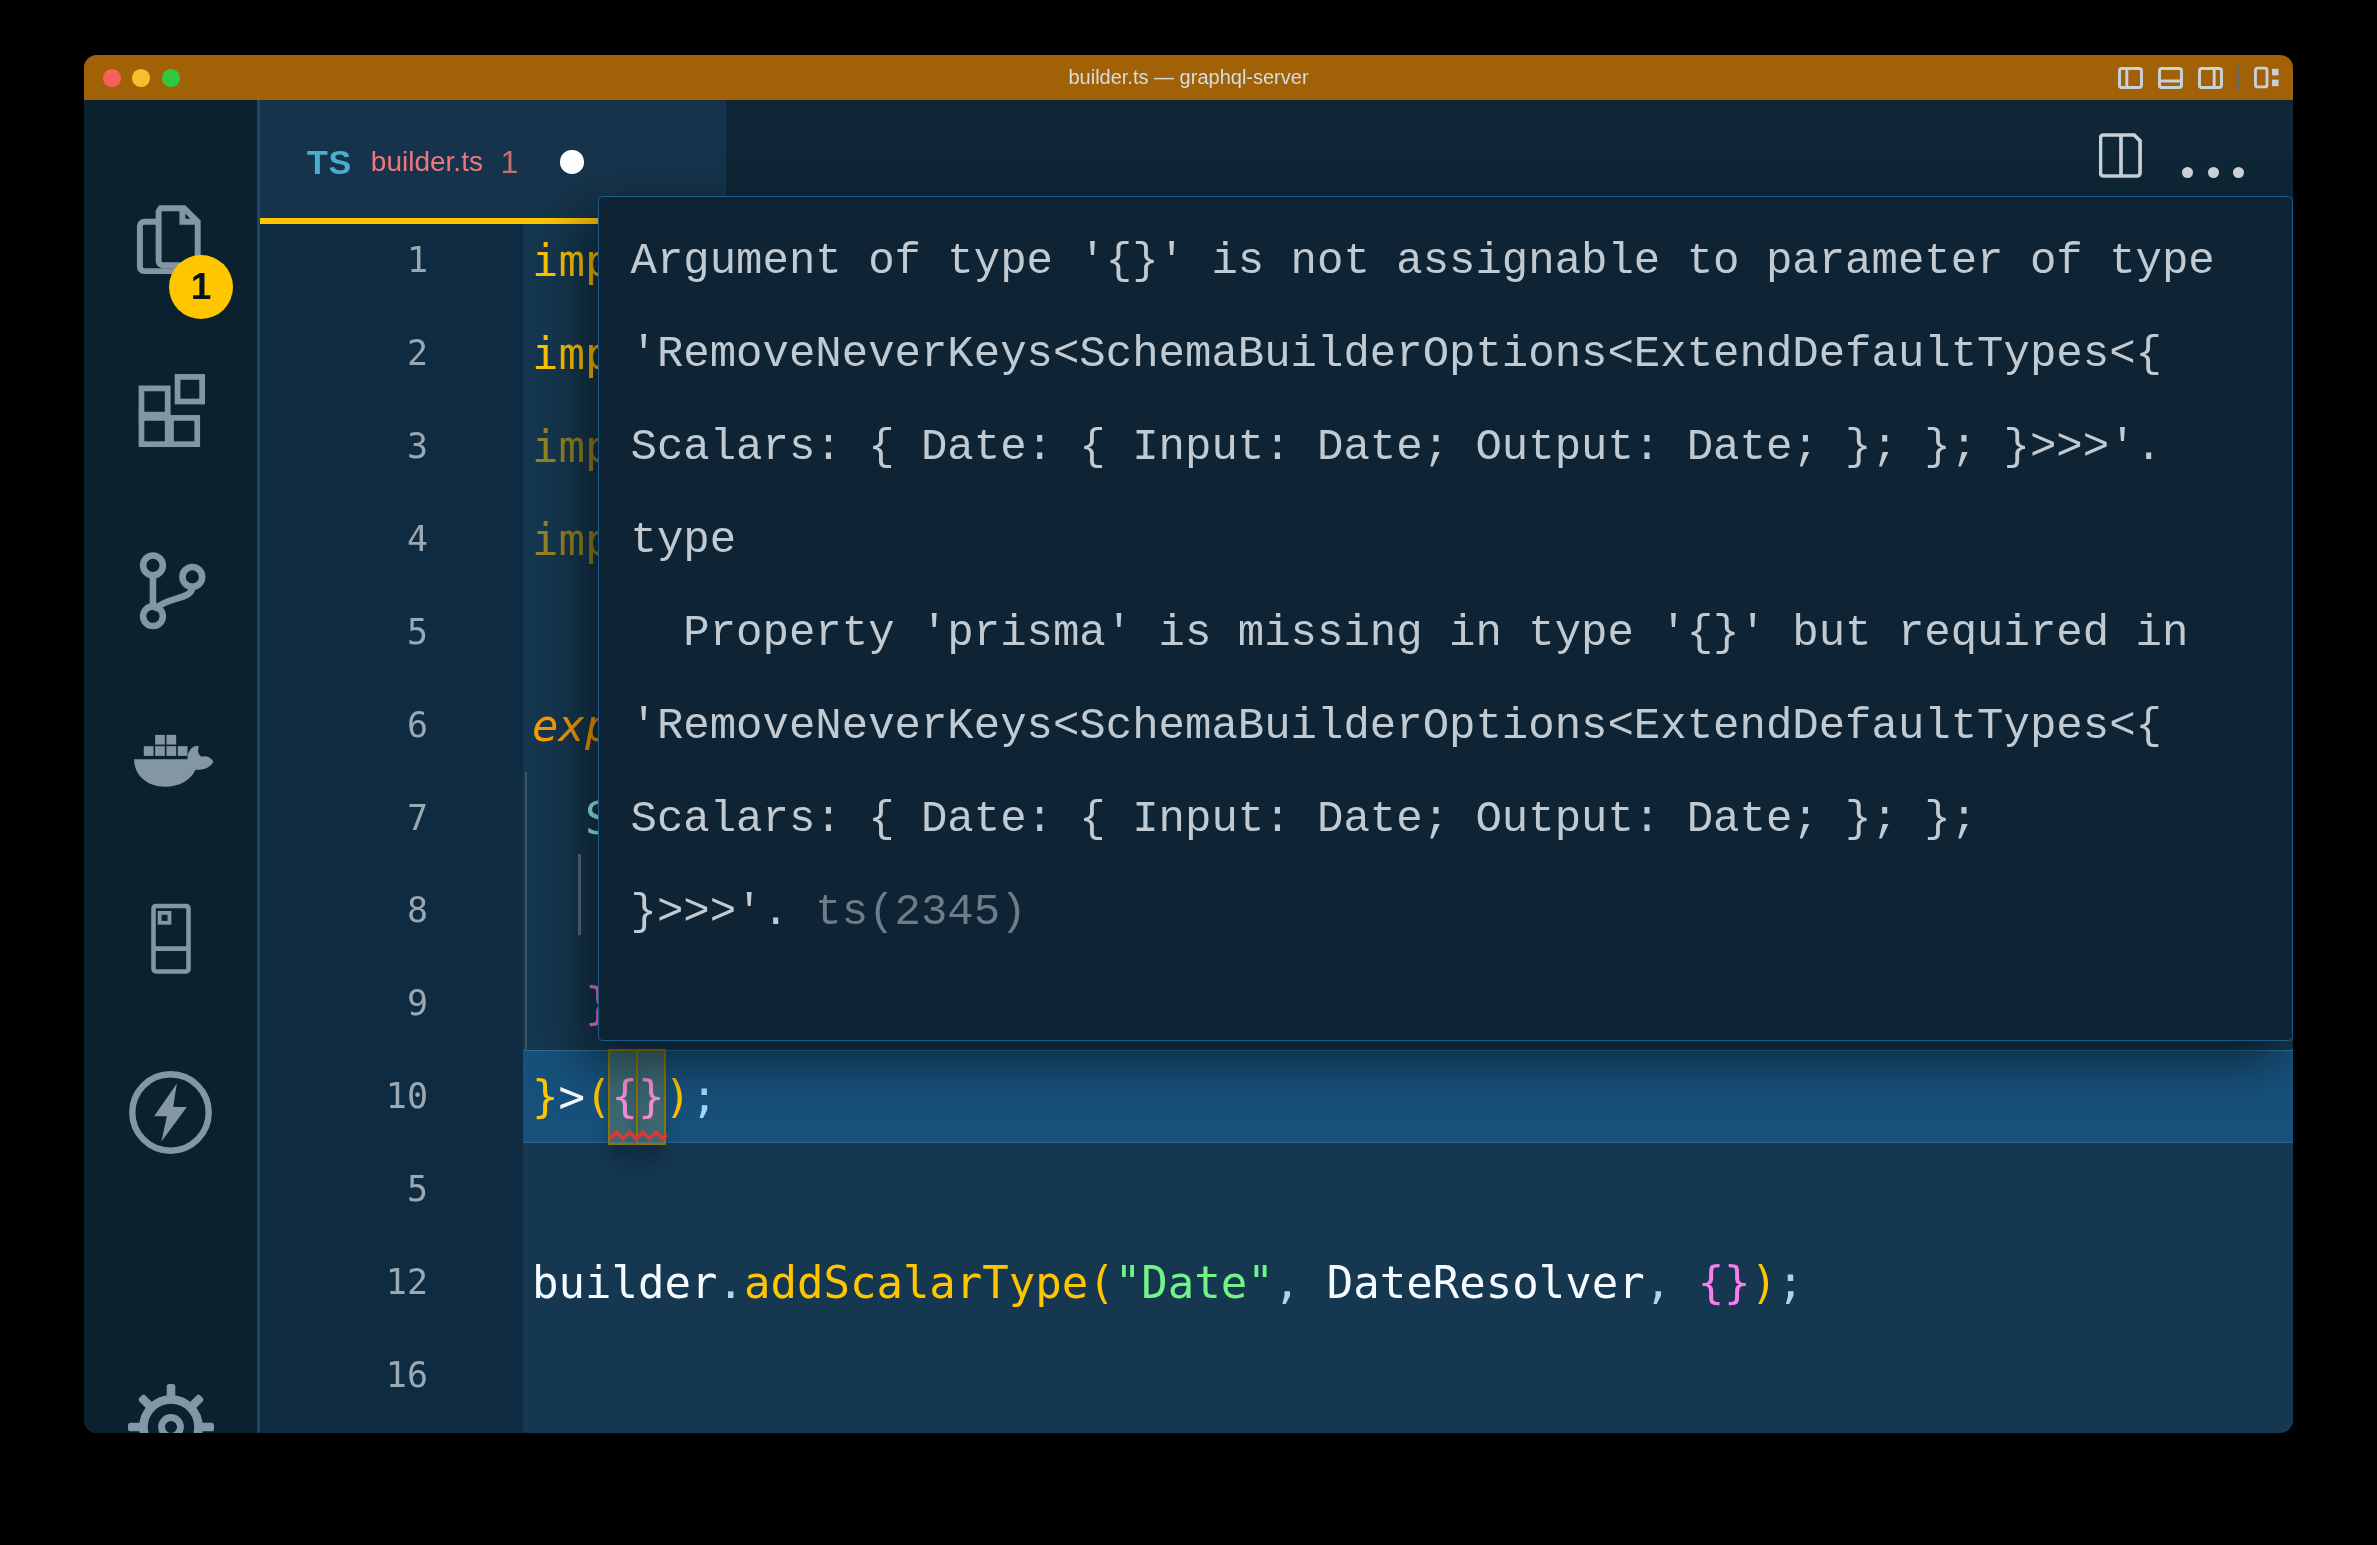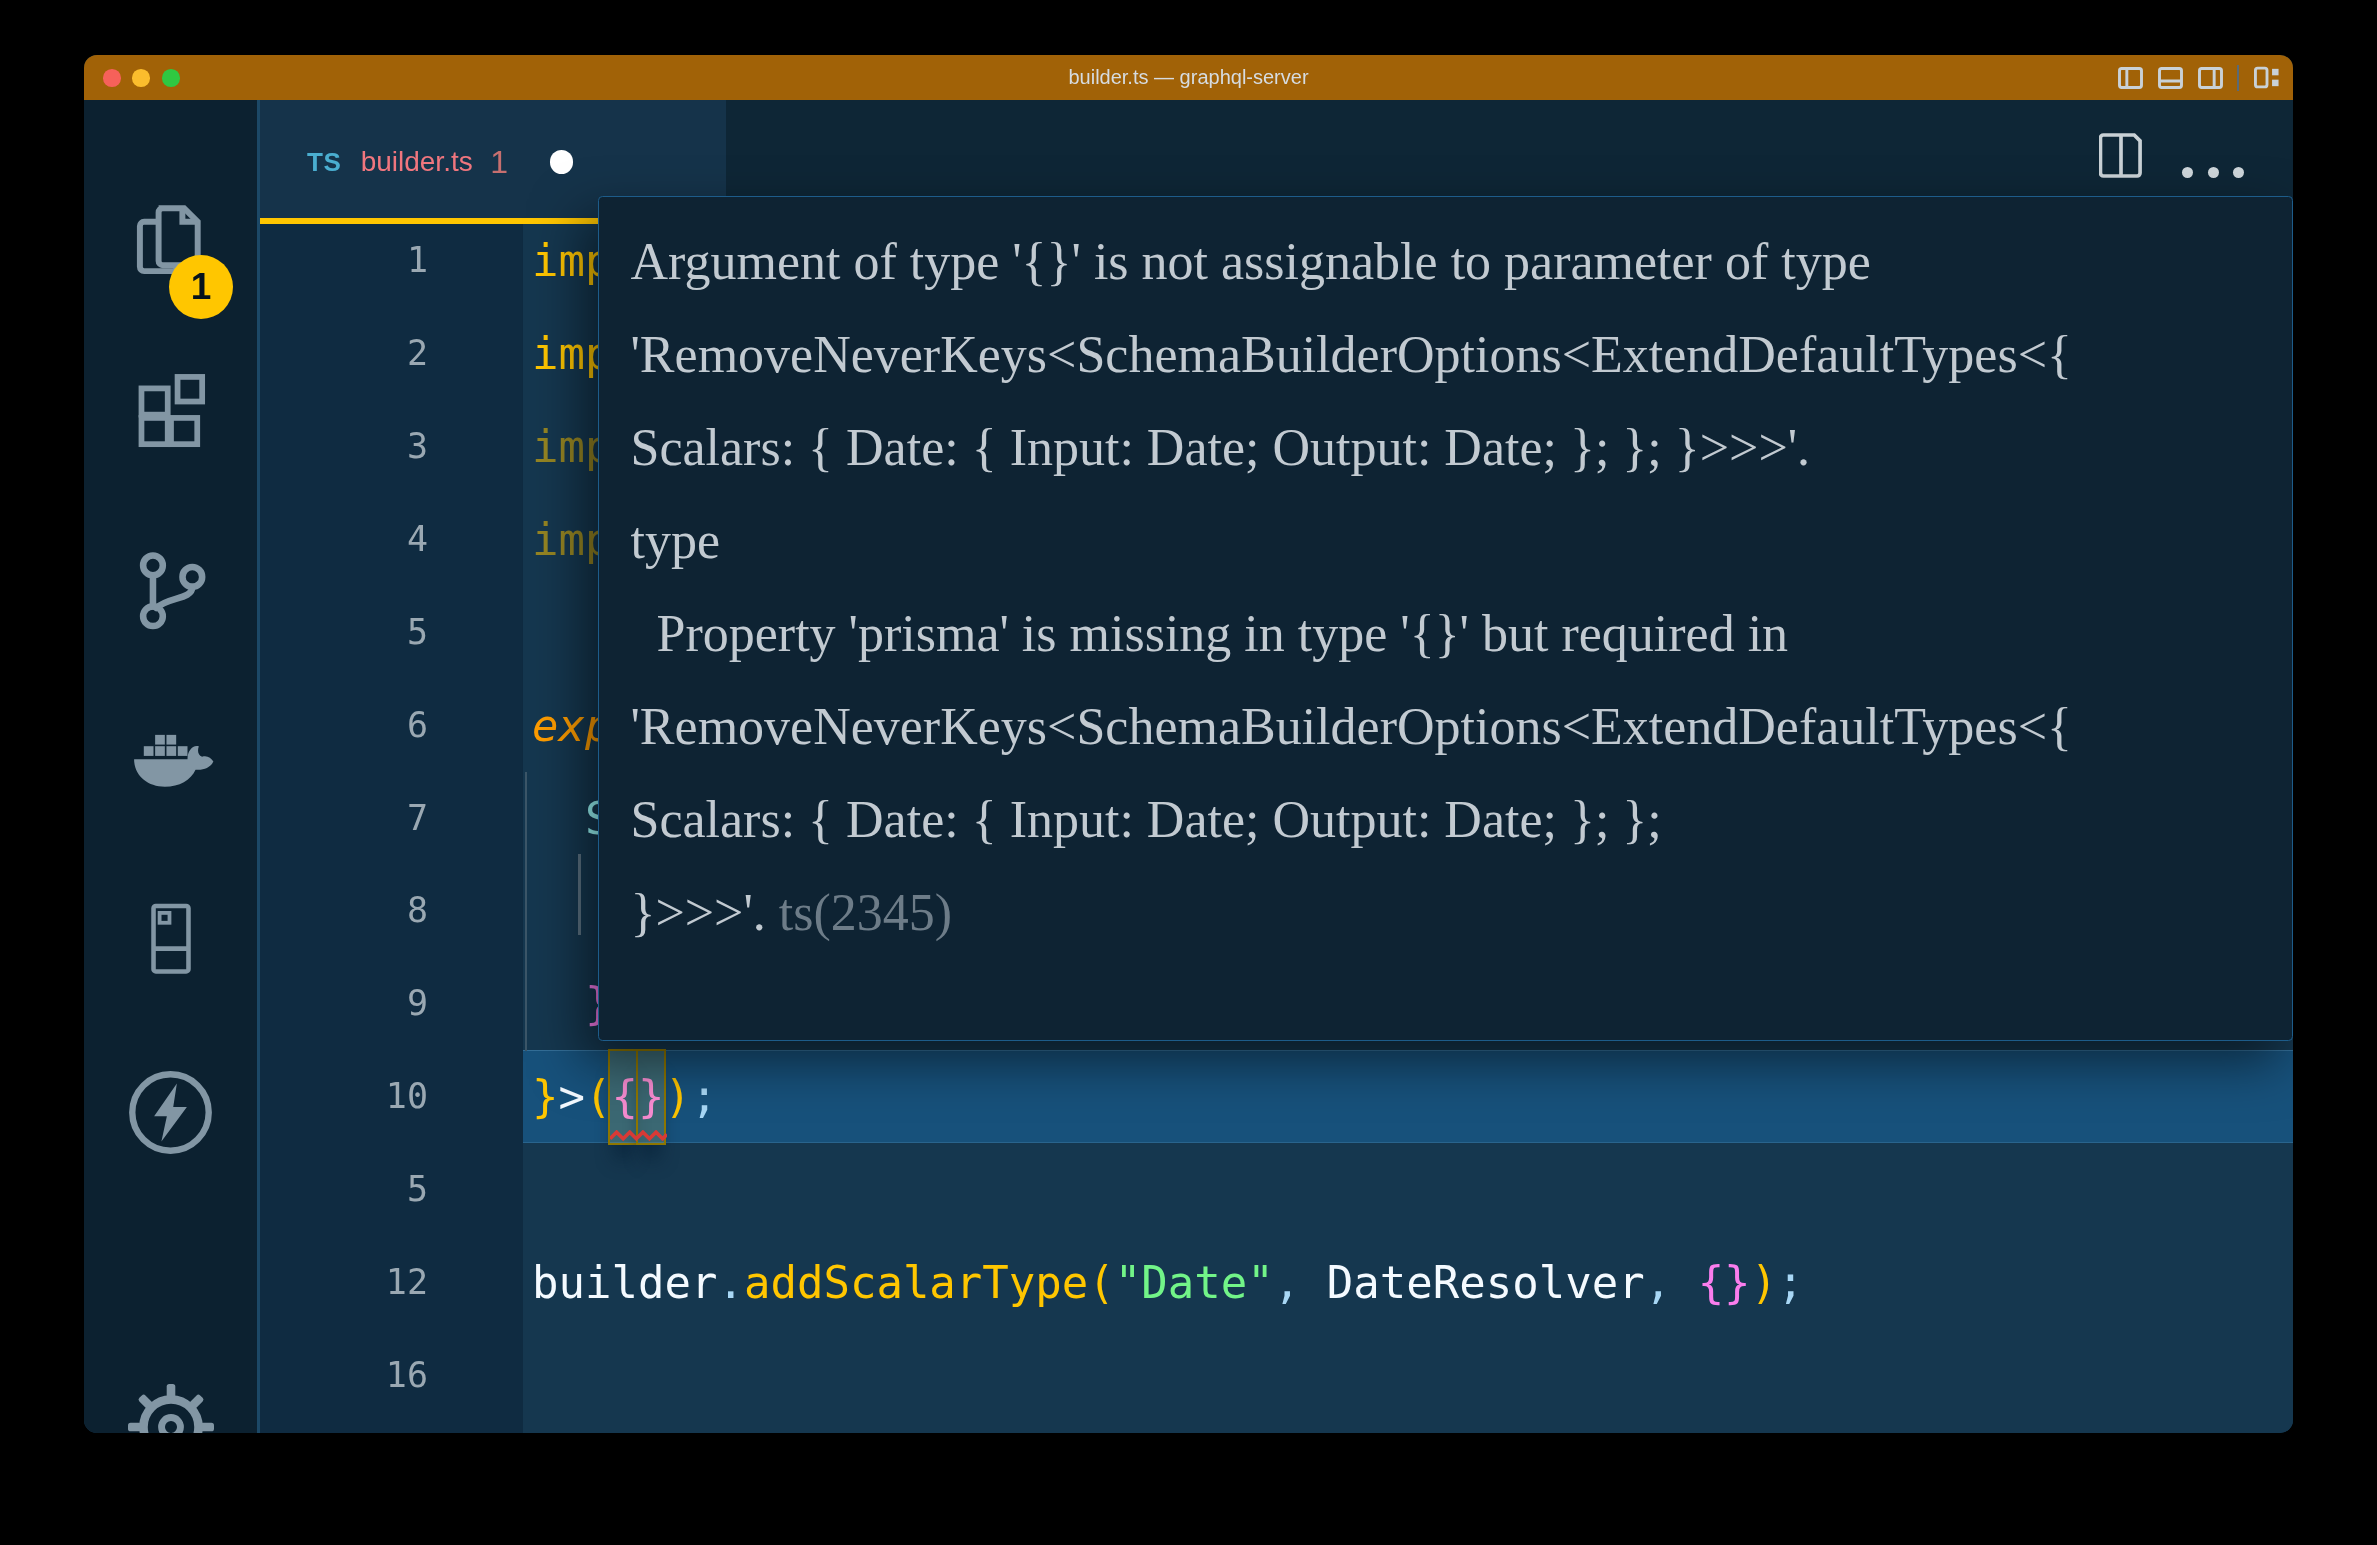--- a/index.html
+++ b/index.html
@@ -25,21 +25,21 @@
   .activity-border{position:absolute;left:173px;top:45px;width:2.9px;bottom:0;background:#1c4866;}
   .act-item{position:absolute;left:0;width:173px;height:110px;display:flex;align-items:center;justify-content:center;}
   .badge{position:absolute;width:64px;height:64px;border-radius:50%;background:#ffc600;
          color:#06121c;font-size:37px;font-weight:bold;display:flex;align-items:center;justify-content:center;}
 
   
   .tabbar{position:absolute;left:176px;top:45px;right:0;height:124px;background:#0e2636;}
   .tab{position:absolute;left:0;top:0;width:466px;height:124px;background:#15334a;
        display:flex;align-items:center;padding-left:47px;box-sizing:border-box;}
   .tab-underline{position:absolute;left:0;bottom:0;width:466px;height:5.9px;background:#ffc600;}
-  .tab-ts{color:#4aaed0;font-size:26px;font-weight:bold;letter-spacing:0.7px;}
+  .tab-ts{color:#4aaed0;font-size:34px;font-weight:bold;letter-spacing:0.7px;}
   .tab-name{color:#f0767e;font-size:28px;font-weight:500;margin-left:19px;}
   .tab-count{color:#c76f6f;font-size:32px;font-weight:500;margin-left:17.6px;}
   .tab-dot{width:23.4px;height:23.4px;border-radius:50%;background:#ffffff;margin-left:42px;}
   .split-icon{position:absolute;left:1839px;top:32px;}
   .more-icon{position:absolute;left:1922px;top:67px;display:flex;gap:14.6px;}
   .more-icon i{width:11px;height:11px;border-radius:50%;background:#ced6db;}
 
   
   .editor{position:absolute;left:176px;top:169px;right:0;bottom:0;background:#15374f;overflow:hidden;}
   .gutter-bg{position:absolute;left:0;top:0;width:263px;height:100%;background:#0f2b41;}
@@ -58,21 +58,21 @@
                box-shadow:0 22px 19px -8.8px rgba(2,24,46,.75);}
   .bb1{left:348px;} .bb2{left:376px;}
   .squiggle{position:absolute;left:350px;top:906px;}
 
   
   .hover{position:absolute;left:514px;top:141px;width:1695px;height:845px;background:#0e2333;
          border:1.5px solid #1d5c8a;box-sizing:border-box;border-radius:4.4px;z-index:50;
          box-shadow:-14.6px 20.5px 51px rgba(0,0,0,.5);}
   .hover-body{position:absolute;left:0;top:0;right:0;height:787px;padding:17.6px 29px 0 31.5px;
               overflow:hidden;box-sizing:border-box;}
-  .hover-row{height:93px;line-height:93px;font-family:Liberation Serif, serif;font-size:52px;white-space:pre;}
+  .hover-row{height:93px;line-height:93px;font-family:Liberation Mono, monospace;font-size:44px;white-space:pre;}
   .hover-actions{position:absolute;left:0;right:0;bottom:0;top:787px;background:#15324a;
                  border-top:2.2px solid #0b1e2e;display:flex;align-items:center;padding-left:37px;box-sizing:border-box;}
   .hover-link{color:#2196ff;font-size:34px;}
   .hover-hint{color:#ccd4da;font-size:34px;margin-left:121px;}
 </style>
 </head>
 <body>
 
 <div class="stage">
   <div class="window">

